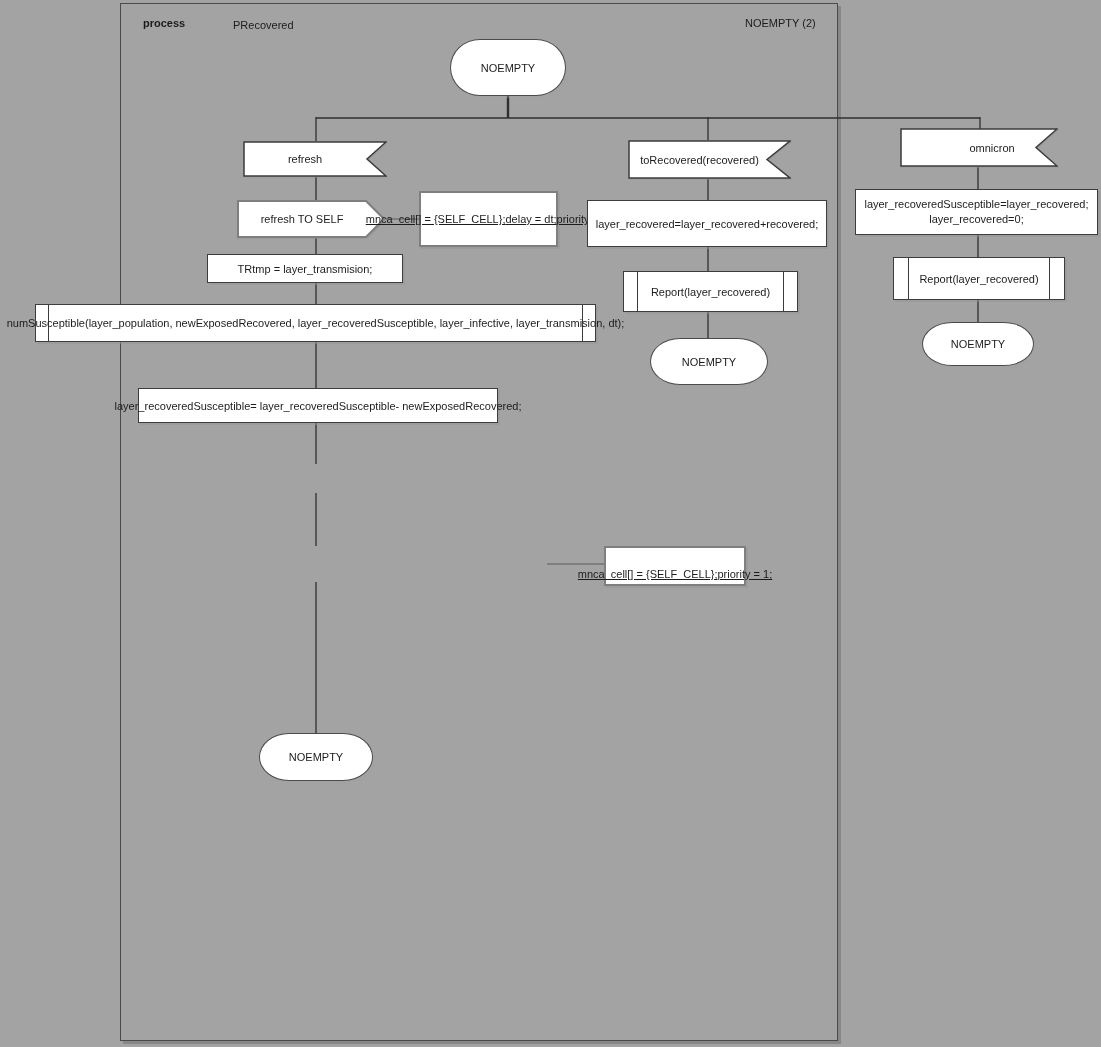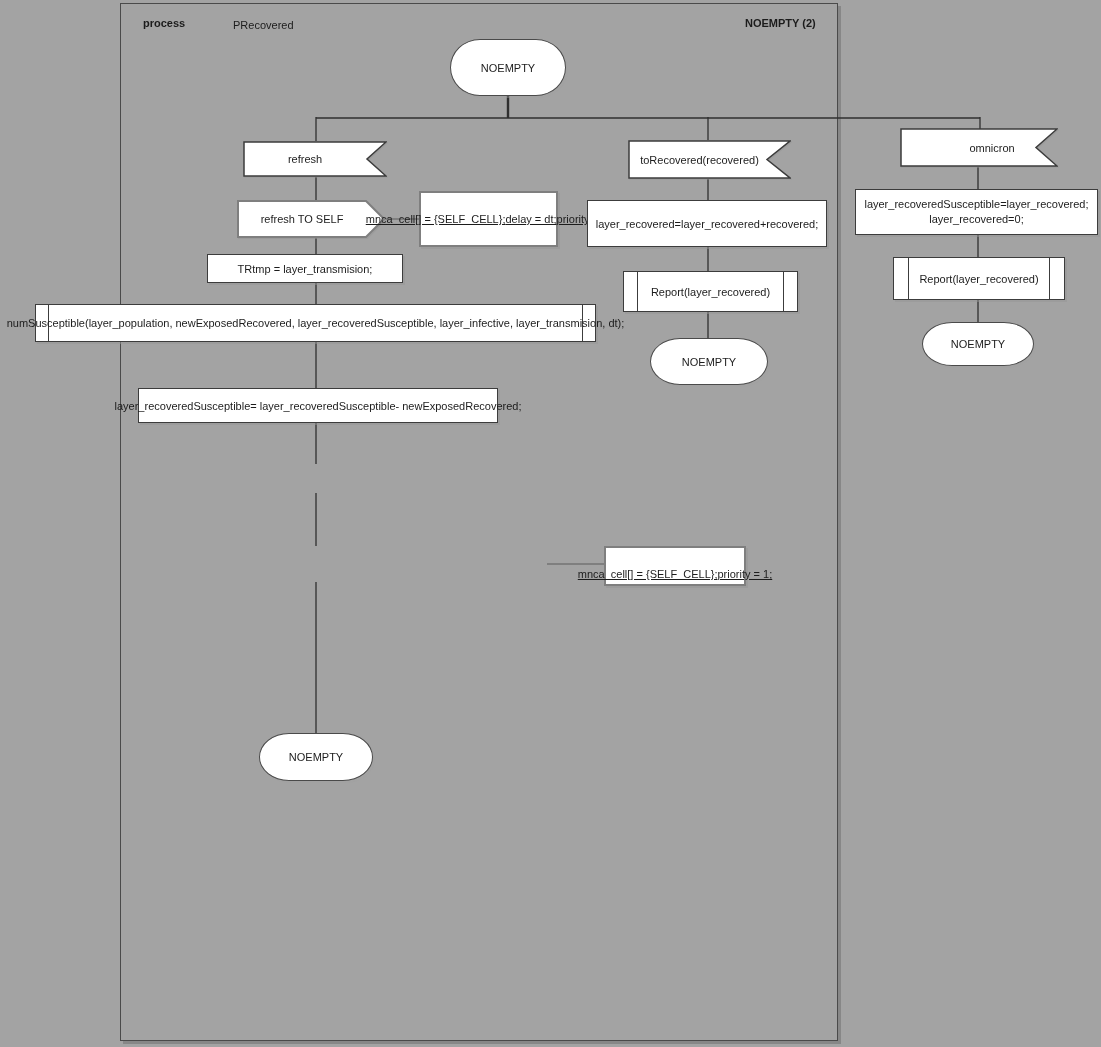--- a/index.html
+++ b/index.html
@@ -51,21 +51,21 @@
 </style>
 </head>
 <body>
 
 <div id="canvas">
 
   <div id="frame"></div>
 
   <div class="hdr" style="left:143px;top:17px;font-weight:bold;">process</div>
   <div class="hdr" style="left:205px;top:19px;margin-left:28px;">PRecovered</div>
-  <div class="hdr" style="left:745px;top:17px;font-weight:bold;">NOEMPTY (2)</div>
+  <div class="hdr" style="left:745px;top:17px;">NOEMPTY (2)</div>
 
   <svg id="edges">
     <g stroke="#2f2f2f" stroke-width="1.3">
       <line x1="508" y1="96" x2="508" y2="118" stroke-width="2.4"></line>
       <line x1="316" y1="118" x2="980" y2="118" stroke-width="1.6"></line>
       <line x1="316" y1="117" x2="316" y2="141"></line>
       <line x1="708" y1="117" x2="708" y2="140"></line>
       <line x1="980" y1="117" x2="980" y2="129"></line>
       <line x1="316" y1="177" x2="316" y2="201"></line>
       <line x1="316" y1="238" x2="316" y2="255"></line>

